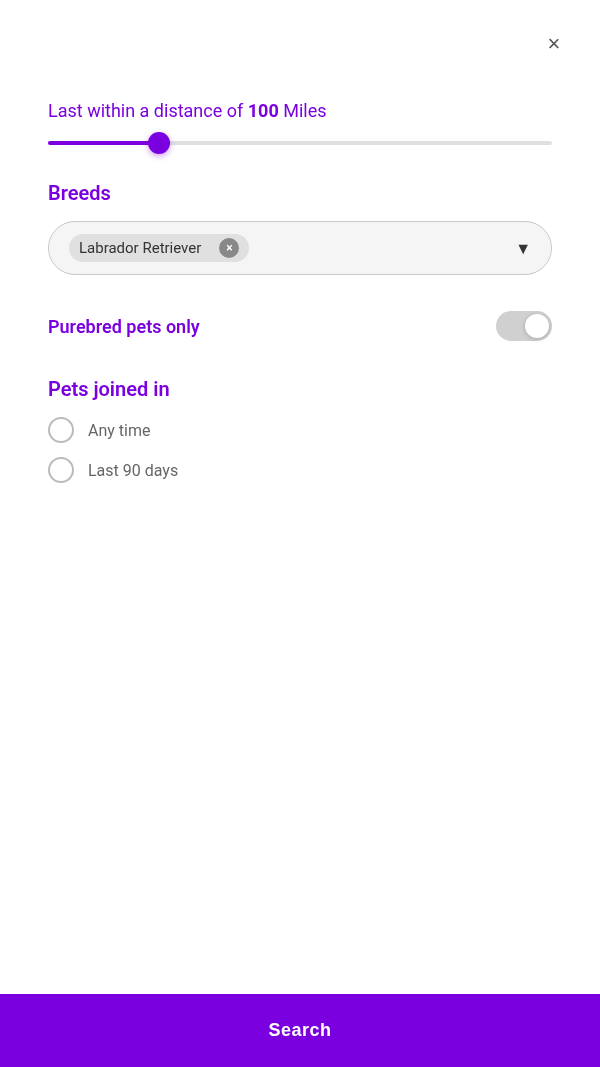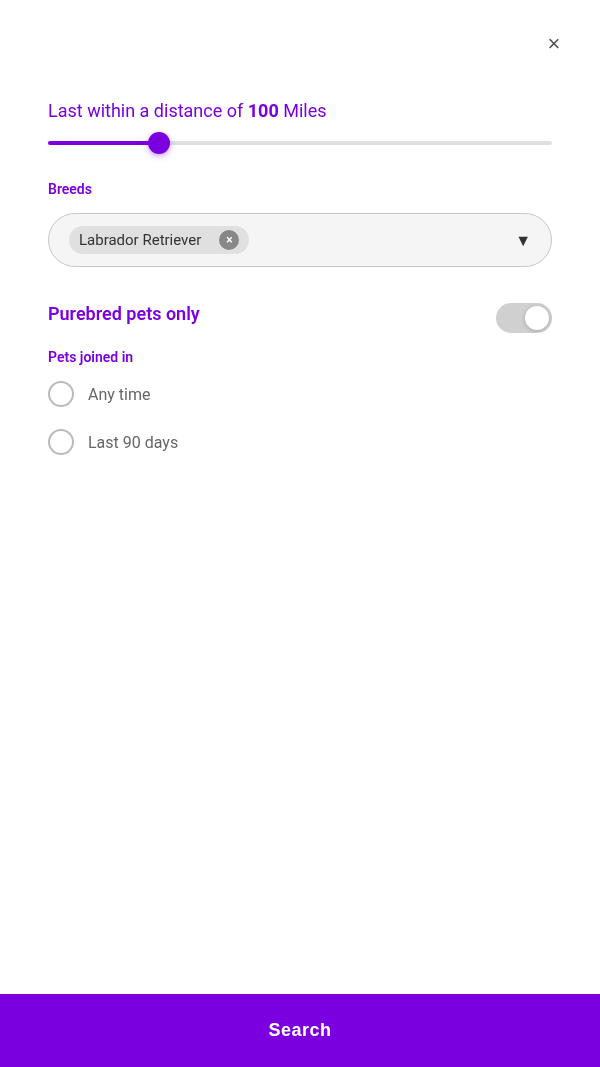--- a/index.html
+++ b/index.html
@@ -94,21 +94,21 @@
       left: 0;
       opacity: 0;
       cursor: pointer;
       height: 22px;
       margin-top: -9px;
     }
 
     
     .section-title {
       color: #7b00e0;
-      font-size: 14px;
+      font-size: 20px;
       font-weight: 600;
       margin-bottom: 16px;
     }
 
     .breeds-dropdown {
       width: 100%;
       border: 1.5px solid #c8c8c8;
       border-radius: 30px;
       padding: 12px 20px;
       display: flex;
@@ -151,22 +151,23 @@
     }
 
     .chevron-down {
       font-size: 16px;
       color: #333;
     }
 
     
     .toggle-row {
       display: flex;
+      align-items: center;
       justify-content: space-between;
-      margin-bottom: 16px;
+      margin-bottom: 36px;
     }
 
     .toggle-label {
       color: #7b00e0;
       font-size: 18px;
       font-weight: 600;
     }
 
     .toggle-switch {
       width: 56px;
@@ -185,21 +186,21 @@
       height: 24px;
       border-radius: 50%;
       background: #ffffff;
       box-shadow: 0 1px 4px rgba(0,0,0,0.2);
     }
 
     
     .radio-group {
       display: flex;
       flex-direction: column;
-      gap: 22px;
+      gap: 14px;
     }
 
     .radio-item {
       display: flex;
       align-items: center;
       gap: 14px;
       cursor: pointer;
     }
 
     .radio-circle {

